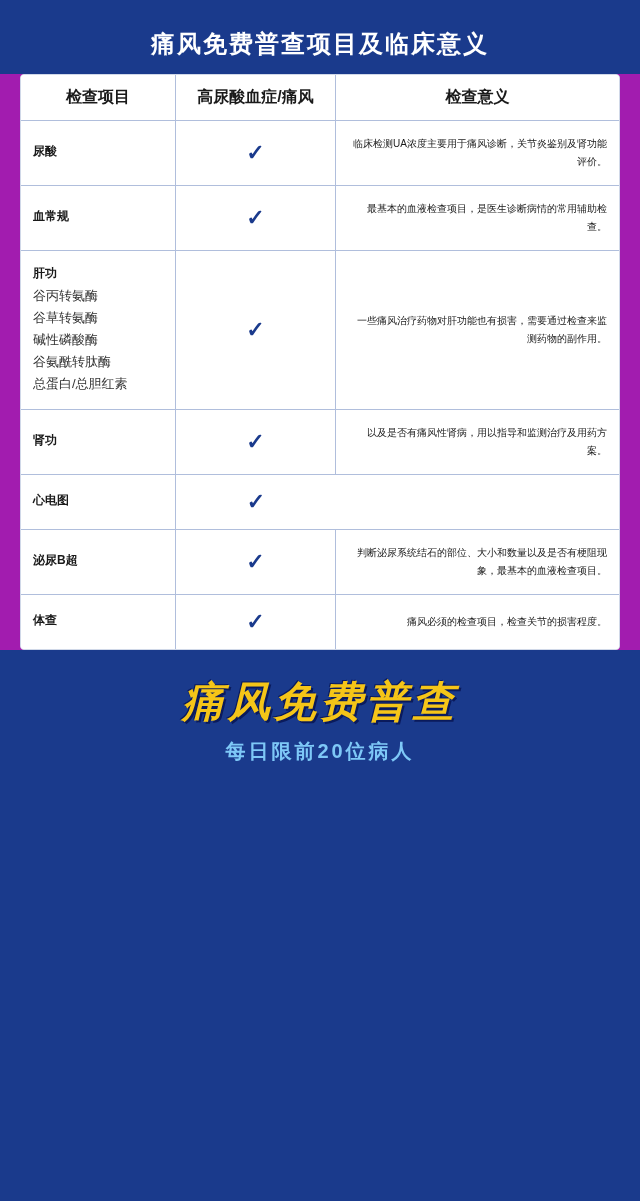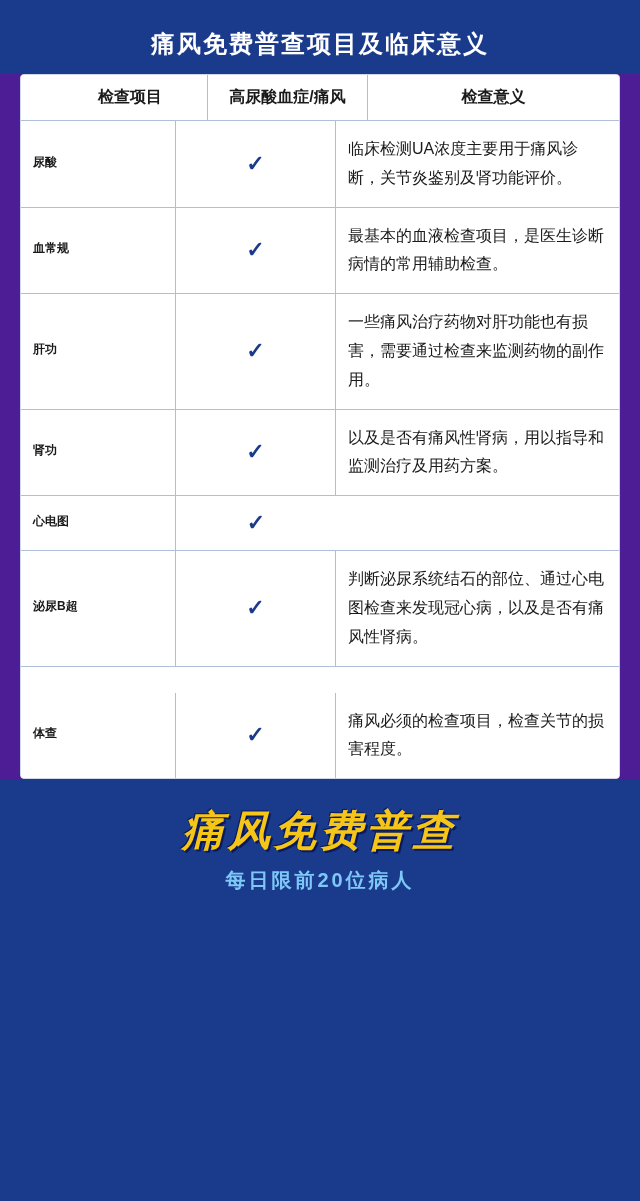--- a/index.html
+++ b/index.html
@@ -8,21 +8,21 @@
       min-height: 1201px;
       font-family: "PingFang SC", "Microsoft YaHei", "SimHei", sans-serif;
       background: #1a3a8c;
       display: flex;
       flex-direction: column;
       align-items: center;
     }
 
     .page-wrapper {
       width: 640px;
-      background: #4c1d95;
+      background: #a21caf;
       display: flex;
       flex-direction: column;
       align-items: center;
     }
 
     .title-section {
       width: 100%;
       background: #1a3a8c;
       text-align: center;
       padding: 18px 0 14px 0;
@@ -41,40 +41,39 @@
       border-radius: 4px;
       overflow: hidden;
       border: 1px solid #d0d8e8;
     }
 
     .table-header {
       display: grid;
       grid-template-columns: 155px 160px 1fr;
       background: #ffffff;
       border-bottom: 1.5px solid #b0bedc;
-      padding-left: 32px;
     }
 
     .th {
       padding: 12px 10px;
       text-align: center;
       font-weight: bold;
       font-size: 16px;
       color: #1a1a1a;
       border-right: 1.5px solid #b0bedc;
     }
     .th:last-child { border-right: none; }
 
     .table-row {
       display: grid;
       grid-template-columns: 155px 160px 1fr;
       border-bottom: 1.5px solid #b0bedc;
       background: #ffffff;
     }
-    .table-row:last-child { border-bottom: none; margin-top: 26px; }
+    .table-row:last-child { border-bottom: none; }
 
     .td {
       padding: 14px 12px;
       font-size: 14px;
       color: #1a1a1a;
       border-right: 1.5px solid #b0bedc;
       display: flex;
       flex-direction: column;
       justify-content: center;
     }
@@ -98,23 +97,24 @@
       align-items: center;
     }
 
     .checkmark {
       font-size: 22px;
       color: #1a3a8c;
       font-weight: bold;
     }
 
     .td-meaning {
-      font-size: 16px;
+      font-size: 10px;
       color: #1a1a1a;
       line-height: 1.8;
+      text-align: right;
     }
 
     .footer-section {
       width: 100%;
       background: #1a3a8c;
       text-align: center;
       padding: 24px 0 30px 0;
       margin-top: 0;
     }
 
@@ -185,20 +185,21 @@
         <span class="checkmark">✓</span>
       </div>
       <div class="td">
         <span class="td-meaning">最基本的血液检查项目，是医生诊断病情的常用辅助检查。</span>
       </div>
     </div>
 
     <div class="table-row">
       <div class="td">
         <span class="td-item-name">肝功</span>
+        <span class="td-sub">谷丙转氨酶<br>谷草转氨酶<br>碱性磷酸酶<br>谷氨酰转肽酶<br>总蛋白/总胆红素</span>
       </div>
       <div class="td td-check">
         <span class="checkmark">✓</span>
       </div>
       <div class="td">
         <span class="td-meaning">一些痛风治疗药物对肝功能也有损害，需要通过检查来监测药物的副作用。</span>
       </div>
     </div>
 
     <div class="table-row">
@@ -223,21 +224,21 @@
     </div>
 
     <div class="table-row">
       <div class="td">
         <span class="td-item-name">泌尿B超</span>
       </div>
       <div class="td td-check">
         <span class="checkmark">✓</span>
       </div>
       <div class="td">
-        <span class="td-meaning">判断泌尿系统结石的部位、通过心电图检查来发现冠心病，以及是否有痛风性肾病。</span>
+        <span class="td-meaning">判断泌尿系统结石的部位、大小和数量以及是否有梗阻现象，最基本的血液检查项目。</span>
       </div>
     </div>
 
     <div class="table-row">
       <div class="td">
         <span class="td-item-name">体查</span>
       </div>
       <div class="td td-check">
         <span class="checkmark">✓</span>
       </div>

